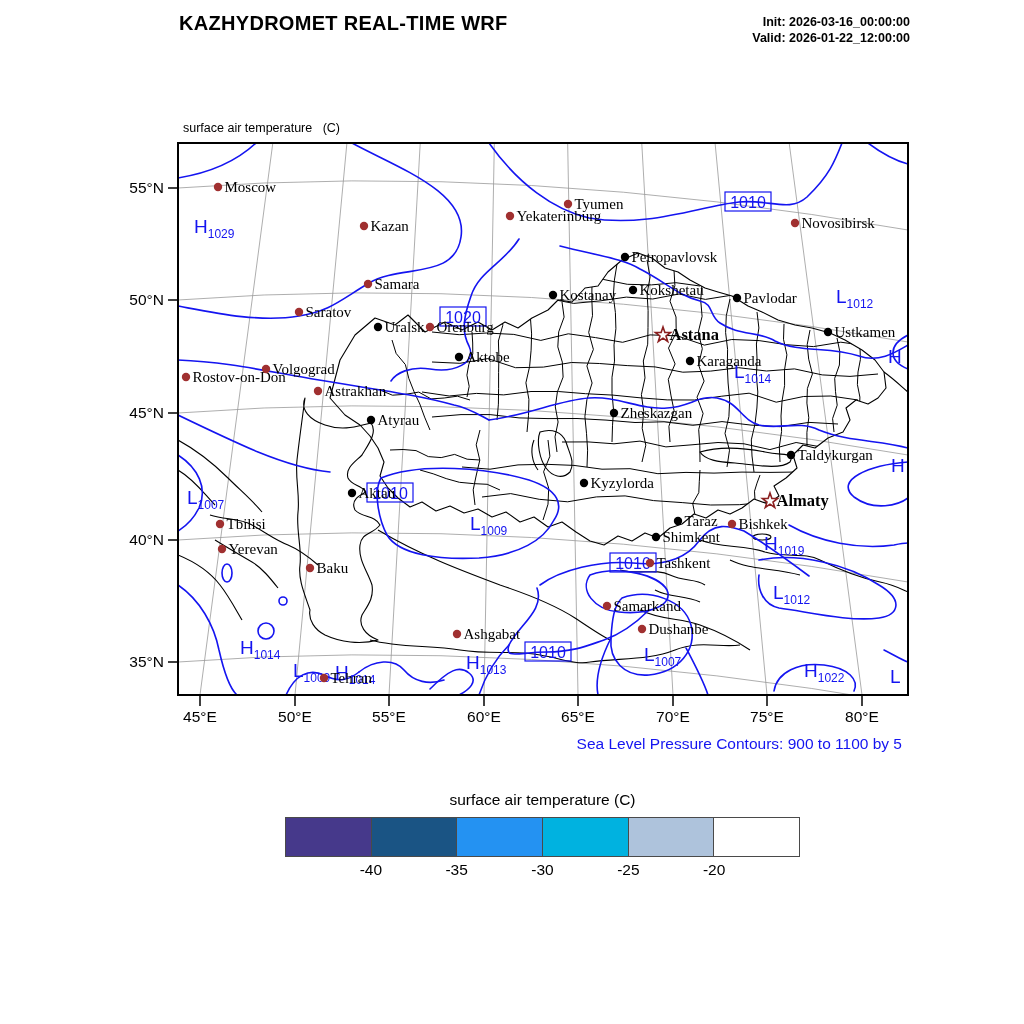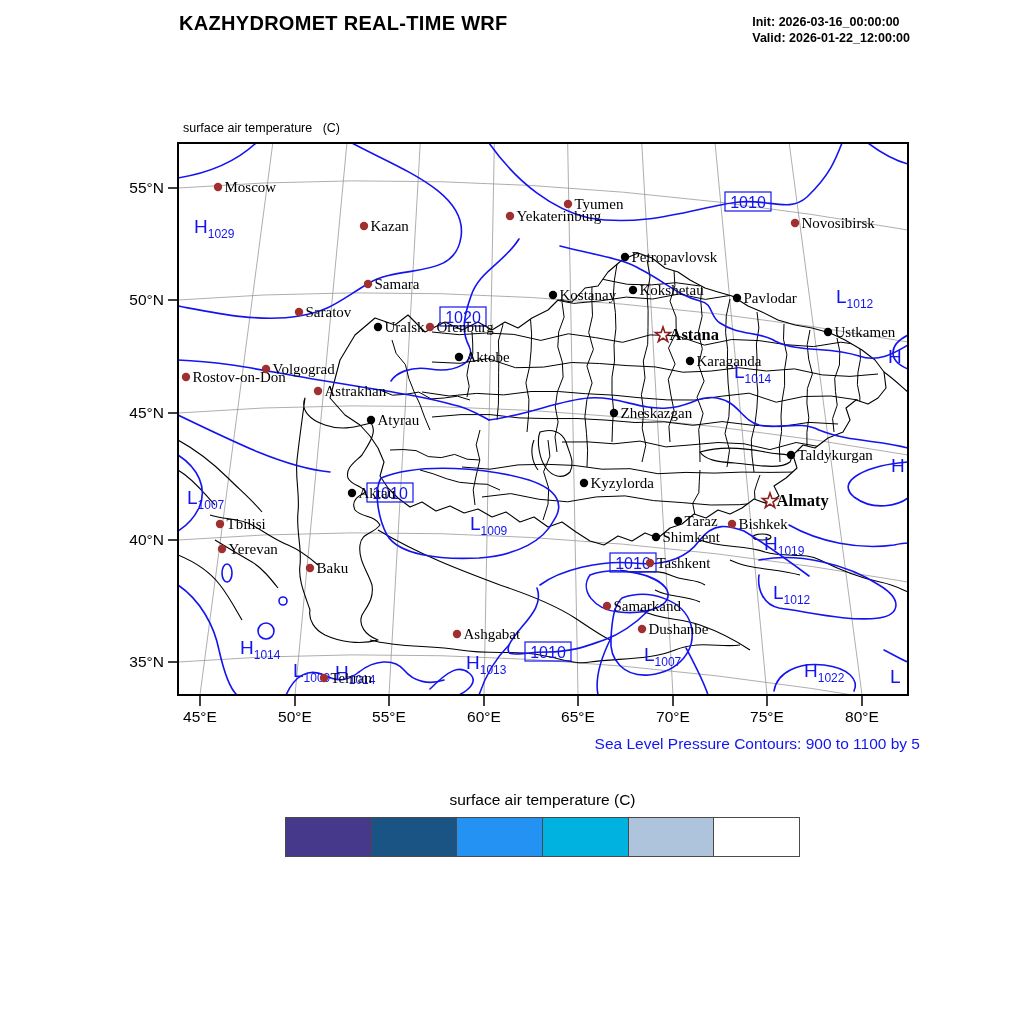--- a/index.html
+++ b/index.html
@@ -1,21 +1,21 @@
 <!DOCTYPE html>
 <html><head>
 <meta charset="utf-8">
 <style>
   html,body{margin:0;padding:0;background:#fff;}
   .page{position:relative;width:1024px;height:1024px;background:#ffffff;overflow:hidden;
         font-family:"Liberation Sans",sans-serif;color:#000;}
   .title{position:absolute;left:179px;top:12px;font-size:20px;font-weight:bold;letter-spacing:.3px;}
-  .initvalid{position:absolute;right:114px;top:14px;font-size:12.5px;font-weight:bold;line-height:16px;}
+  .initvalid{position:absolute;right:114px;top:14px;text-align:right;font-size:12.5px;font-weight:bold;line-height:16px;}
   .varlabels{position:absolute;left:183px;top:88px;font-size:12.5px;line-height:16px;white-space:pre;}
-  .caption{position:absolute;left:190px;width:730px;top:735px;text-align:right;font-size:15.5px;}
+  .caption{position:absolute;left:172px;width:730px;top:735px;text-align:right;font-size:15.5px;}
   .cbar-title{position:absolute;left:285px;width:515px;top:791px;text-align:center;font-size:15.5px;}
   .colorbar{position:absolute;left:285px;top:817px;width:515px;height:40px;display:flex;}
   .cb-seg{flex:1;border:1px solid #4a4a4a;margin-right:-1px;}
   .cb-seg:last-child{margin-right:0;}
   .cbar-ticks{position:absolute;left:285px;top:861px;width:515px;height:20px;}
   .cbar-ticks span{position:absolute;transform:translateX(-50%);font-size:15.5px;}
   .footer{position:absolute;left:183px;top:971px;font-size:12.5px;font-weight:bold;line-height:15px;}
   svg{position:absolute;left:0;top:0;}
   .axis-label{font-family:"Liberation Sans",sans-serif;font-size:15.5px;fill:#000;}
   .city-label{font-family:"Liberation Serif",serif;font-size:15px;fill:#000;}
@@ -368,16 +368,23 @@
 
   <div class="cbar-title">surface air temperature  (C)</div>
   <div class="colorbar" id="colorbar">
       <div class="cb-seg" style="background: rgb(70, 57, 139);"></div>
       <div class="cb-seg" style="background: rgb(26, 84, 132);"></div>
       <div class="cb-seg" style="background: rgb(36, 146, 242);"></div>
       <div class="cb-seg" style="background: rgb(0, 178, 224);"></div>
       <div class="cb-seg" style="background: rgb(174, 195, 220);"></div>
       <div class="cb-seg" style="background: rgb(255, 255, 255);"></div>
     </div>
+  <div class="cbar-ticks" id="cbar-ticks">
+      <span style="left: 85.8333px;">-40</span>
+      <span style="left: 171.667px;">-35</span>
+      <span style="left: 257.5px;">-30</span>
+      <span style="left: 343.333px;">-25</span>
+      <span style="left: 429.167px;">-20</span>
+    </div>
 
   <div class="footer">
   </div>
 </div>
 
 </body></html>

